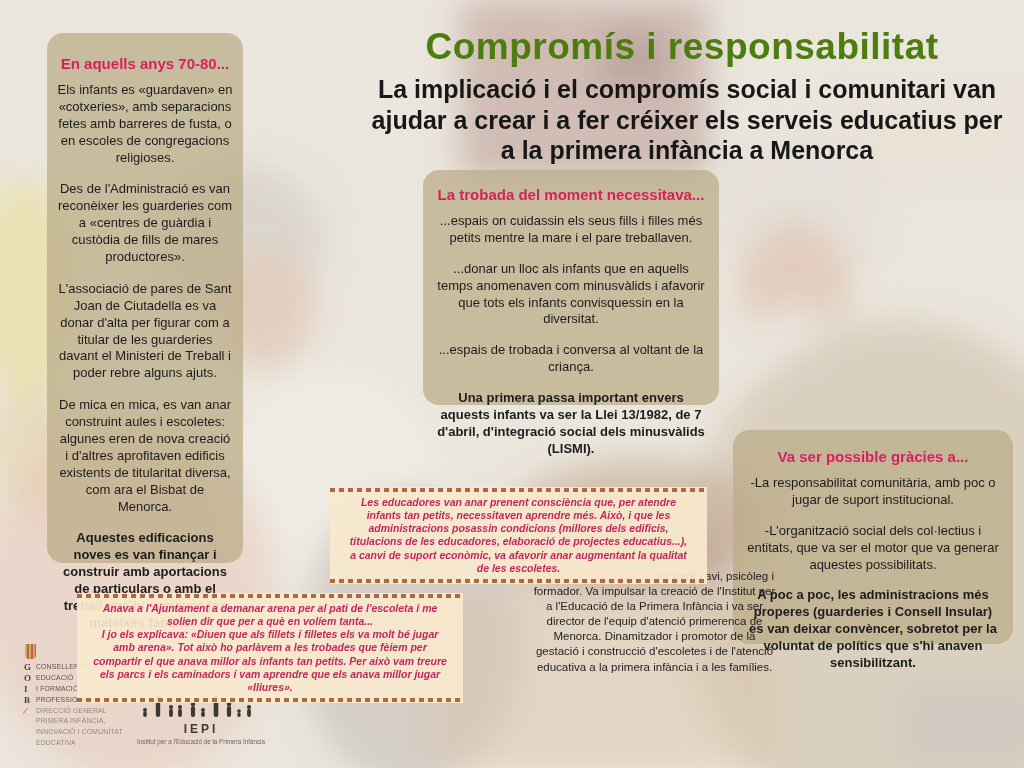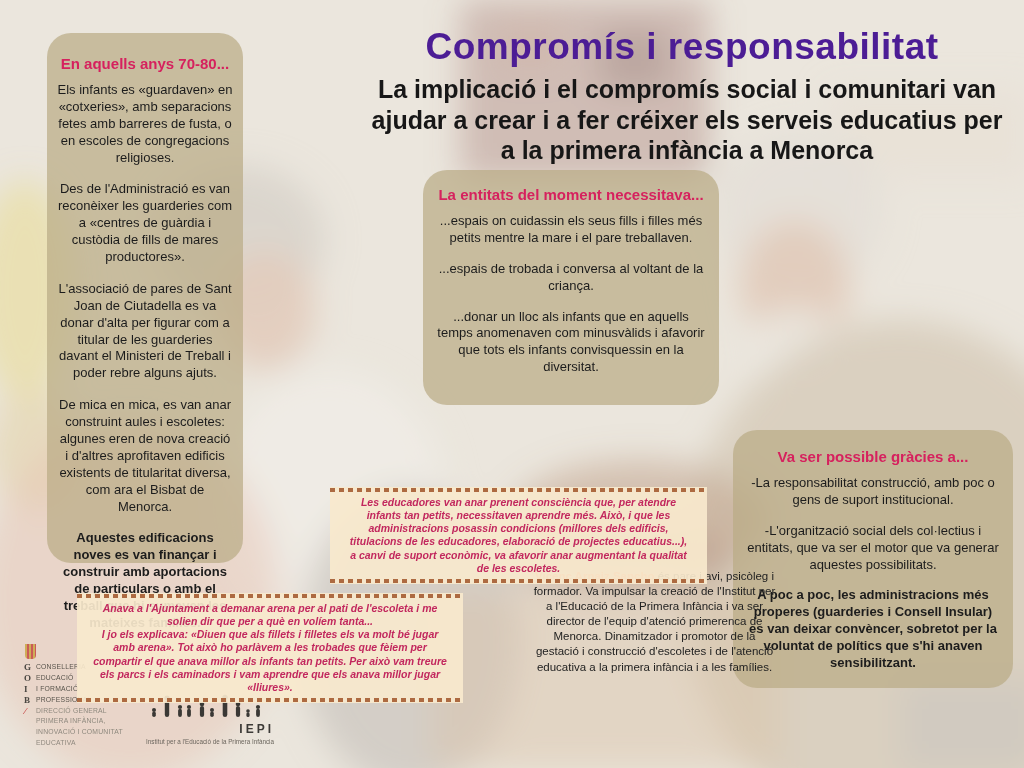--- a/index.html
+++ b/index.html
@@ -9,39 +9,39 @@
     font-family:"Liberation Sans",sans-serif;
     color:#1f1f1f;
   }
   .bg-photo{position:absolute;inset:0;z-index:0;}
   .wash{position:absolute;inset:0;background:rgba(240,236,228,0.45);z-index:1;}
 
   
   .tan-box{
     position:absolute;z-index:2;
     background:rgba(186,172,135,0.72);
-    border-radius:24px;
+    border-radius:16px;
     text-align:center;
     box-sizing:border-box;
   }
   .box-heading{
     color:#d6215e;font-weight:bold;font-size:15px;margin:0 0 10px 0;
   }
   .box-p{font-size:13px;line-height:1.3;margin:0 0 14px 0;color:#1c1c1c;}
   .box-p.bold{font-weight:bold;}
 
   .left-box{left:47px;top:33px;width:196px;height:530px;padding:22px 10px;}
   .left-box .box-p{margin-bottom:15px;}
   .mid-box{left:423px;top:170px;width:296px;height:235px;padding:16px 12px;}
-  .right-box{left:733px;top:430px;width:280px;height:258px;padding:18px 12px;}
+  .right-box{left:733px;top:430px;width:280px;height:214px;padding:18px 12px;}
 
   
   .title{
     position:absolute;left:350px;top:26px;width:664px;z-index:2;
-    text-align:center;color:#4c1d95;font-size:37px;font-weight:800;
+    text-align:center;color:#4d7c0f;font-size:37px;font-weight:800;
     letter-spacing:0.5px;margin:0;
   }
   .subtitle{
     position:absolute;left:365px;top:74px;width:644px;z-index:2;
     text-align:center;color:#171717;font-size:25px;font-weight:bold;
     line-height:1.22;margin:0;
   }
 
   
   .quote{
@@ -77,21 +77,21 @@
     border-radius:0 0 4px 4px;opacity:.8;}
   .goib-row{display:flex;gap:5px;}
   .goib-letters{display:flex;flex-direction:column;font-family:"Liberation Serif",serif;
     font-weight:bold;font-size:9px;line-height:1.22;color:#4a4742;}
   .goib-slash{color:#c23b3b;font-weight:bold;transform:skewX(-20deg);}
   .goib-lines{display:flex;flex-direction:column;font-size:6.8px;line-height:1.6;
     letter-spacing:.2px;color:#57524b;}
   .goib-lines .lite{color:#8e887e;}
 
   .iepi{position:absolute;left:128px;top:693px;width:146px;z-index:2;
-    text-align:right;color:#3c3a37;}
+    text-align:center;color:#3c3a37;}
   .iepi-name{font-weight:bold;font-size:12px;letter-spacing:3px;margin-top:1px;}
   .iepi-tagline{font-size:6.3px;color:#6b665e;margin-top:2px;}
 </style>
 </head>
 <body>
 
 <div class="poster">
 
   <svg class="bg-photo" width="1024" height="768" viewBox="0 0 1024 768" aria-hidden="true">
     <defs>
@@ -130,29 +130,30 @@
   <div class="tan-box left-box">
     <p class="box-heading">En aquells anys 70-80...</p>
     <p class="box-p">Els infants es «guardaven» en «cotxeries», amb separacions fetes amb barreres de fusta, o en escoles de congregacions religioses.</p>
     <p class="box-p">Des de l'Administració es van reconèixer les guarderies com a «centres de guàrdia i custòdia de fills de mares productores».</p>
     <p class="box-p">L'associació de pares de Sant Joan de Ciutadella es va donar d'alta per figurar com a titular de les guarderies davant el Ministeri de Treball i poder rebre alguns ajuts.</p>
     <p class="box-p">De mica en mica, es van anar construint aules i escoletes: algunes eren de nova creació i d'altres aprofitaven edificis existents de titularitat diversa, com ara el Bisbat de Menorca.</p>
     <p class="box-p bold">Aquestes edificacions noves es van finançar i construir amb aportacions de particulars o amb el treball que hi sumaven les mateixes famílies.</p>
   </div>
 
   <div class="tan-box mid-box">
-    <p class="box-heading">La entitats del moment necessitava...</p>
+    <p class="box-heading">La trobada del moment necessitava...</p>
     <p class="box-p">...espais on cuidassin els seus fills i filles més petits mentre la mare i el pare treballaven.</p>
+    <p class="box-p">...donar un lloc als infants que en aquells temps anomenaven com minusvàlids i afavorir que tots els infants convisquessin en la diversitat.</p>
     <p class="box-p">...espais de trobada i conversa al voltant de la criança.</p>
-    <p class="box-p">...donar un lloc als infants que en aquells temps anomenaven com minusvàlids i afavorir que tots els infants convisquessin en la diversitat.</p>
+    <p class="box-p bold">Una primera passa important envers aquests infants va ser la Llei 13/1982, de 7 d'abril, d'integració social dels minusvàlids (LISMI).</p>
   </div>
 
   <div class="tan-box right-box">
     <p class="box-heading">Va ser possible gràcies a...</p>
-    <p class="box-p">-La responsabilitat construcció, amb poc o gens de suport institucional.</p>
+    <p class="box-p">-La responsabilitat comunitària, amb poc o jugar de suport institucional.</p>
     <p class="box-p">-L'organització social dels col·lectius i entitats, que va ser el motor que va generar aquestes possibilitats.</p>
     <p class="box-p bold">A poc a poc, les administracions més properes (guarderies i Consell Insular) es van deixar convèncer, sobretot per la voluntat de polítics que s'hi anaven sensibilitzant.</p>
   </div>
 
   <div class="quote quote1">
     <p>Les educadores van anar prenent consciència que, per atendre infants tan petits, necessitaven aprendre més. Això, i que les administracions posassin condicions (millores dels edificis,  titulacions de les educadores, elaboració de projectes educatius...), a canvi de suport econòmic, va afavorir anar augmentant la qualitat de les escoletes.</p>
   </div>
 
   <div class="quote quote2">
     <p>Anava a l'Ajuntament a demanar arena per al pati de l'escoleta i me solien dir que per a què en volíem tanta...</p>

